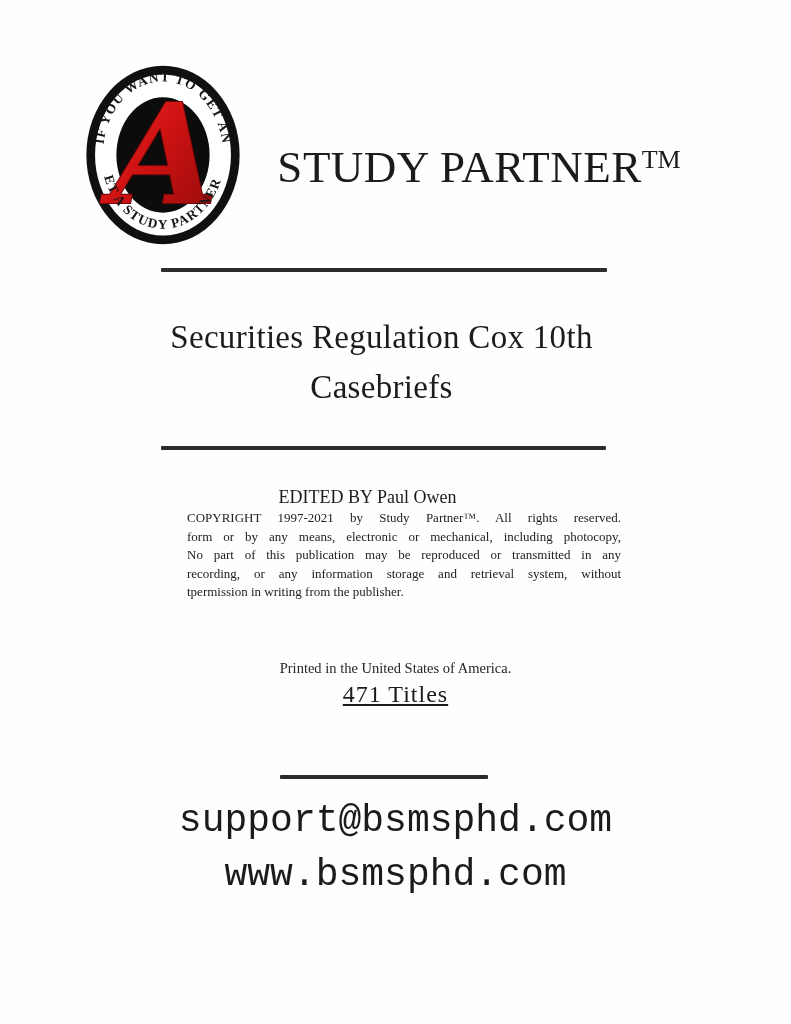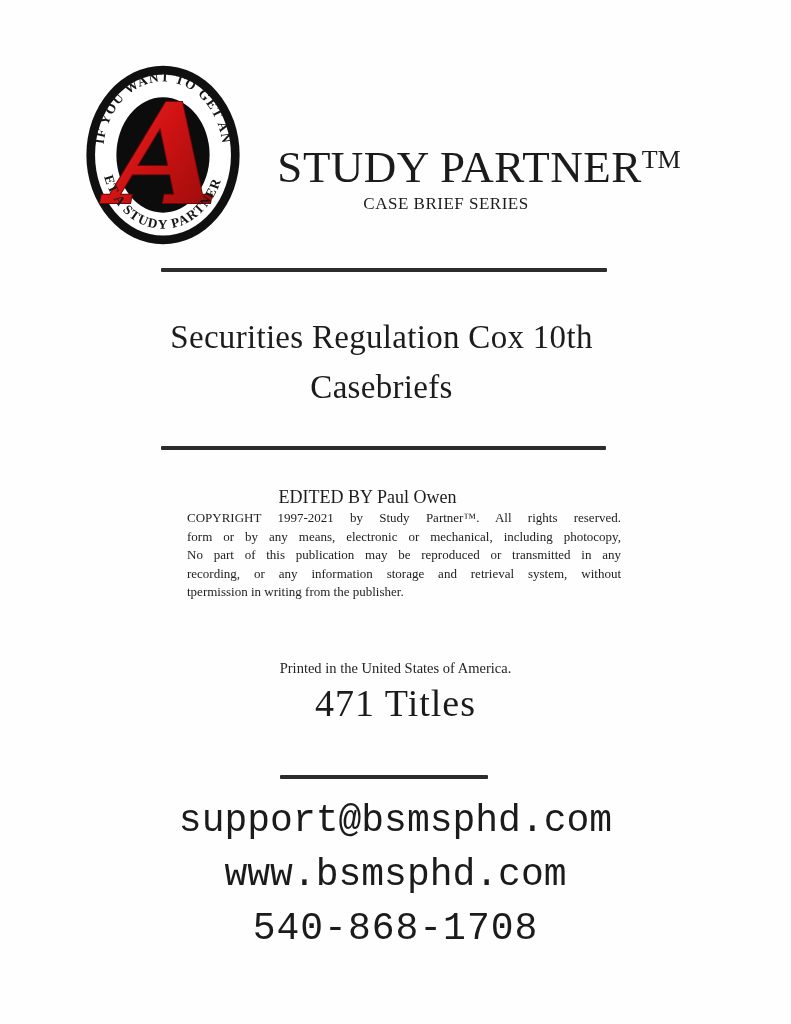--- a/index.html
+++ b/index.html
@@ -65,21 +65,21 @@
   .copyright .jline { text-align: justify; text-align-last: justify; white-space: nowrap; }
   .copyright .lline { text-align: left; }
 
   
   .printed {
     position: absolute; left: 0; right: 0; top: 660px;
     text-align: center; font-size: 14.5px; color: #242424;
   }
   .titles-count {
     position: absolute; left: 0; right: 0; top: 681px;
-    text-align: center; font-size: 38px; color: #1b1b1b; letter-spacing: 1px;
+    text-align: center; font-size: 24px; color: #1b1b1b; letter-spacing: 1px; text-decoration: underline;
   }
 
   
   .contact-line {
     position: absolute; left: 0; right: 0;
     text-align: center; font-size: 38px; color: #1b1b1b; font-family: Liberation Mono, monospace;
   }
   .contact-email   { top: 799px; }
   .contact-website { top: 853px; }
   .contact-phone   { top: 907px; letter-spacing: 1px; }
@@ -106,21 +106,20 @@
     <text class="band-text">
       <textPath href="#arcTop" startOffset="50%" text-anchor="middle">IF YOU WANT TO GET AN</textPath>
     </text>
     <text class="band-text">
       <textPath href="#arcBottom" startOffset="50%" text-anchor="middle">GET A STUDY PARTNER™</textPath>
     </text>
   </svg>
 
   <div class="header">
     <div class="brand"><span>STUDY PARTNER</span><sup>TM</sup></div>
-    <div class="series">CASE BRIEF SERIES</div>
   </div>
 
   <div class="rule rule-top"></div>
   <div class="rule rule-middle"></div>
   <div class="rule rule-bottom"></div>
 
   <div class="book-title">
     <div>Securities Regulation Cox 10th</div>
     <div>Casebriefs</div>
   </div>
@@ -134,15 +133,14 @@
     <div class="jline">recording, or any information storage and retrieval system, without</div>
     <div class="lline">tpermission in writing from the publisher.</div>
   </div>
 
   <div class="printed">Printed in the United States of America.</div>
 
   <div class="titles-count">471 Titles</div>
 
   <div class="contact-line contact-email">support@bsmsphd.com</div>
   <div class="contact-line contact-website">www.bsmsphd.com</div>
-  <div class="contact-line contact-phone">540-868-1708</div>
 
 </div>
 
 </body></html>

